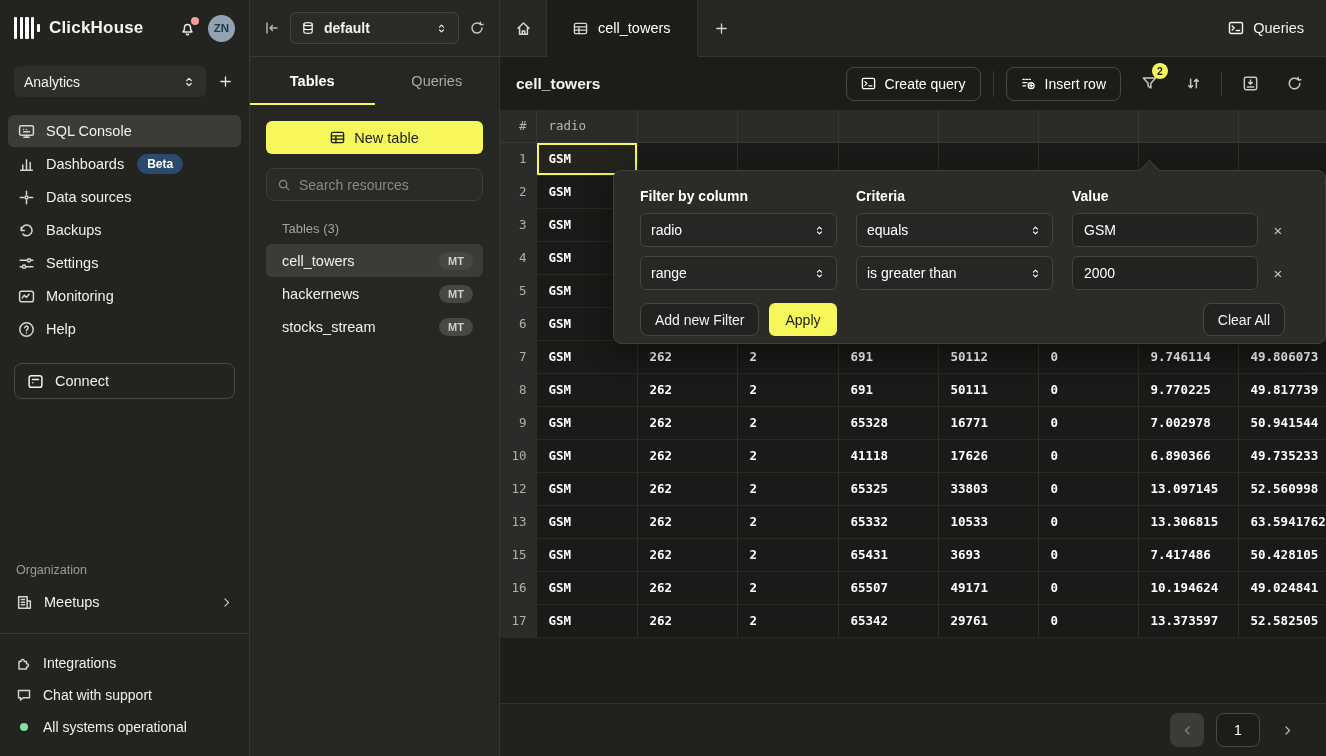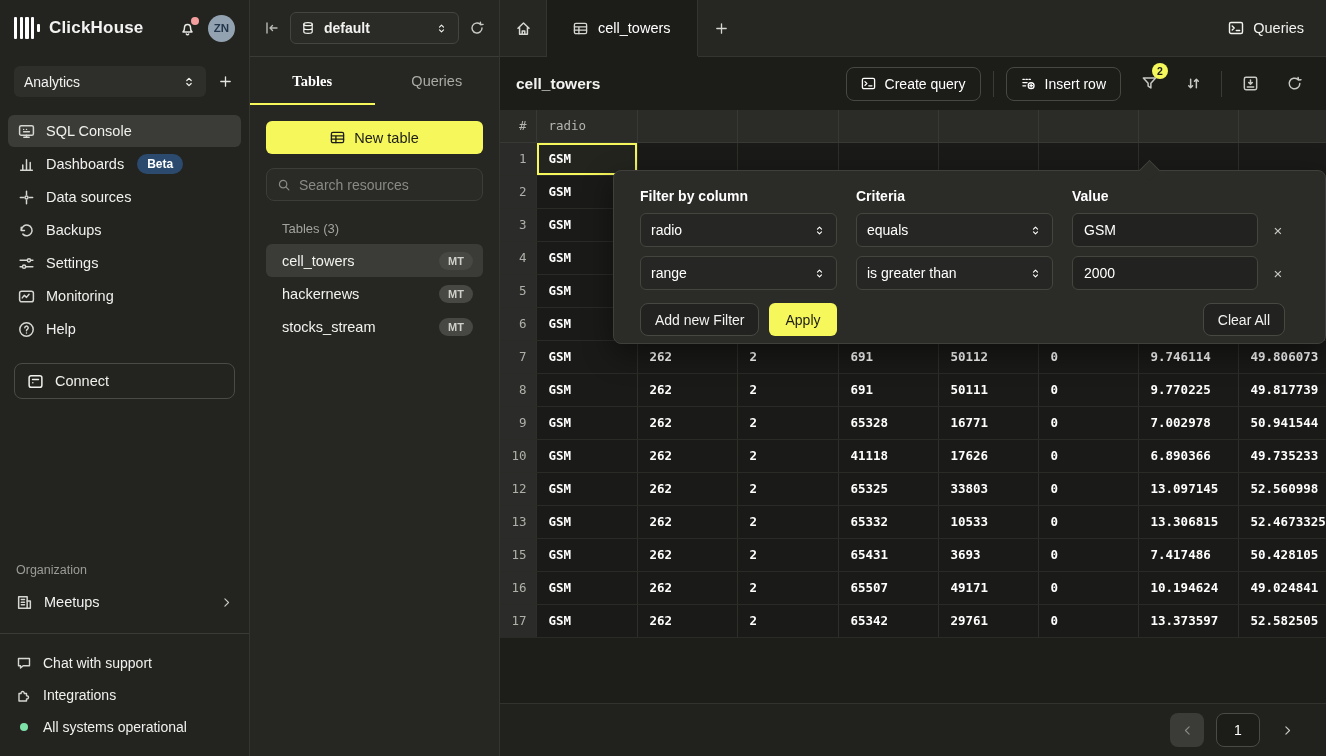--- a/index.html
+++ b/index.html
@@ -64,21 +64,21 @@
   .exp-head { height:57px; border-bottom:1px solid #3a3a36; display:flex; align-items:center; padding:0 14px; gap:10px; }
   .collapse-btn { color:#b9b9b4; cursor:pointer; }
   .db-select { flex:1; height:32px; border:1px solid #45453f; border-radius:6px; display:flex; align-items:center;
     gap:9px; padding:0 10px; font-size:14px; font-weight:600; cursor:pointer; background:#2a2a27; }
   .db-select .lbl { flex:1; }
   .refresh-btn { color:#c9c9c4; cursor:pointer; }
 
   .exp-tabs { display:flex; height:48px; }
   .exp-tab { flex:1; display:flex; align-items:center; justify-content:center; font-size:14.5px;
     color:#aaaaa5; cursor:pointer; position:relative; }
-  .exp-tab.active { color:#fff; font-weight:600;font-family:Liberation Serif, serif; }
+  .exp-tab.active { color:#fff; font-weight:600; }
   .exp-tab.active::after { content:""; position:absolute; left:0; right:0; bottom:0; height:2px; background:var(--accent,#f5f75b); }
 
   .newtable-btn { margin:16px 16px 0; height:33px; border:none; border-radius:6px; background:var(--accent,#f5f75b);
     color:#1c1c19; font-size:14.5px; font-weight:500; display:flex; align-items:center; justify-content:center;
     gap:9px; cursor:pointer; font-family:inherit; }
   .search-box { margin:14px 16px 0; height:33px; background:#2a2a27; border:1px solid #3c3c39; border-radius:8px;
     display:flex; align-items:center; padding:0 10px; gap:8px; color:#8a8a85; }
   .search-box input { flex:1; background:transparent; border:none; outline:none; color:#e8e8e5;
     font-size:14px; font-family:inherit; }
   .search-box input::placeholder { color:#8a8a85; }
@@ -295,32 +295,32 @@
           </svg>
         </span>
     </div>
 
     <hr class="side-div">
 
     <div class="side-foot">
       <div class="foot-item">
         <span class="nicon">
             <svg class="ico" width="16" height="16" viewBox="0 0 16 16">
+              <path d="M3 6.5h2.1a1.6 1.6 0 1 1 3.1 0h2.3v2.3a1.6 1.6 0 1 1 0 3.1V14H3z"></path>
+            </svg>
+          </span>
+        <span>Integrations</span>
+      </div>
+      <div class="foot-item">
+        <span class="nicon">
+            <svg class="ico" width="16" height="16" viewBox="0 0 16 16">
               <path d="M2.5 3.5h11v7.2H7.2L4.5 13v-2.3h-2z"></path>
             </svg>
           </span>
         <span>Chat with support</span>
-      </div>
-      <div class="foot-item">
-        <span class="nicon">
-            <svg class="ico" width="16" height="16" viewBox="0 0 16 16">
-              <path d="M3 6.5h2.1a1.6 1.6 0 1 1 3.1 0h2.3v2.3a1.6 1.6 0 1 1 0 3.1V14H3z"></path>
-            </svg>
-          </span>
-        <span>Integrations</span>
       </div>
       <div class="foot-item">
         <span class="status-dot"></span>
         <span>All systems operational</span>
       </div>
     </div>
   </aside>
 
   <aside class="explorer">
     <div class="exp-head">
@@ -629,21 +629,21 @@
             </tr>
             <tr>
               <td class="rn">13</td>
               <td>GSM</td>
               <td>262</td>
               <td>2</td>
               <td>65332</td>
               <td>10533</td>
               <td>0</td>
               <td>13.306815</td>
-              <td>52.4673325</td>
+              <td>63.5941762</td>
             </tr>
             <tr>
               <td class="rn">15</td>
               <td>GSM</td>
               <td>262</td>
               <td>2</td>
               <td>65431</td>
               <td>3693</td>
               <td>0</td>
               <td>7.417486</td>

